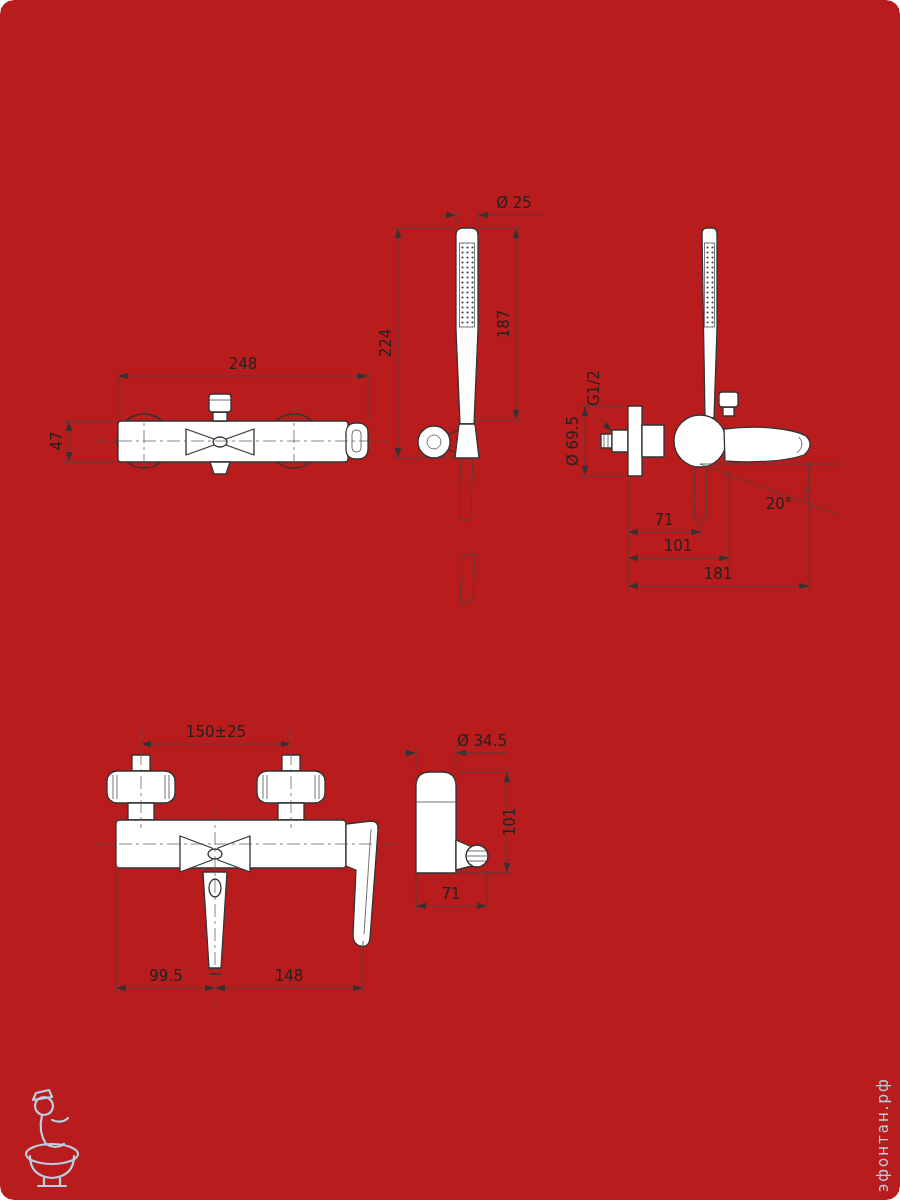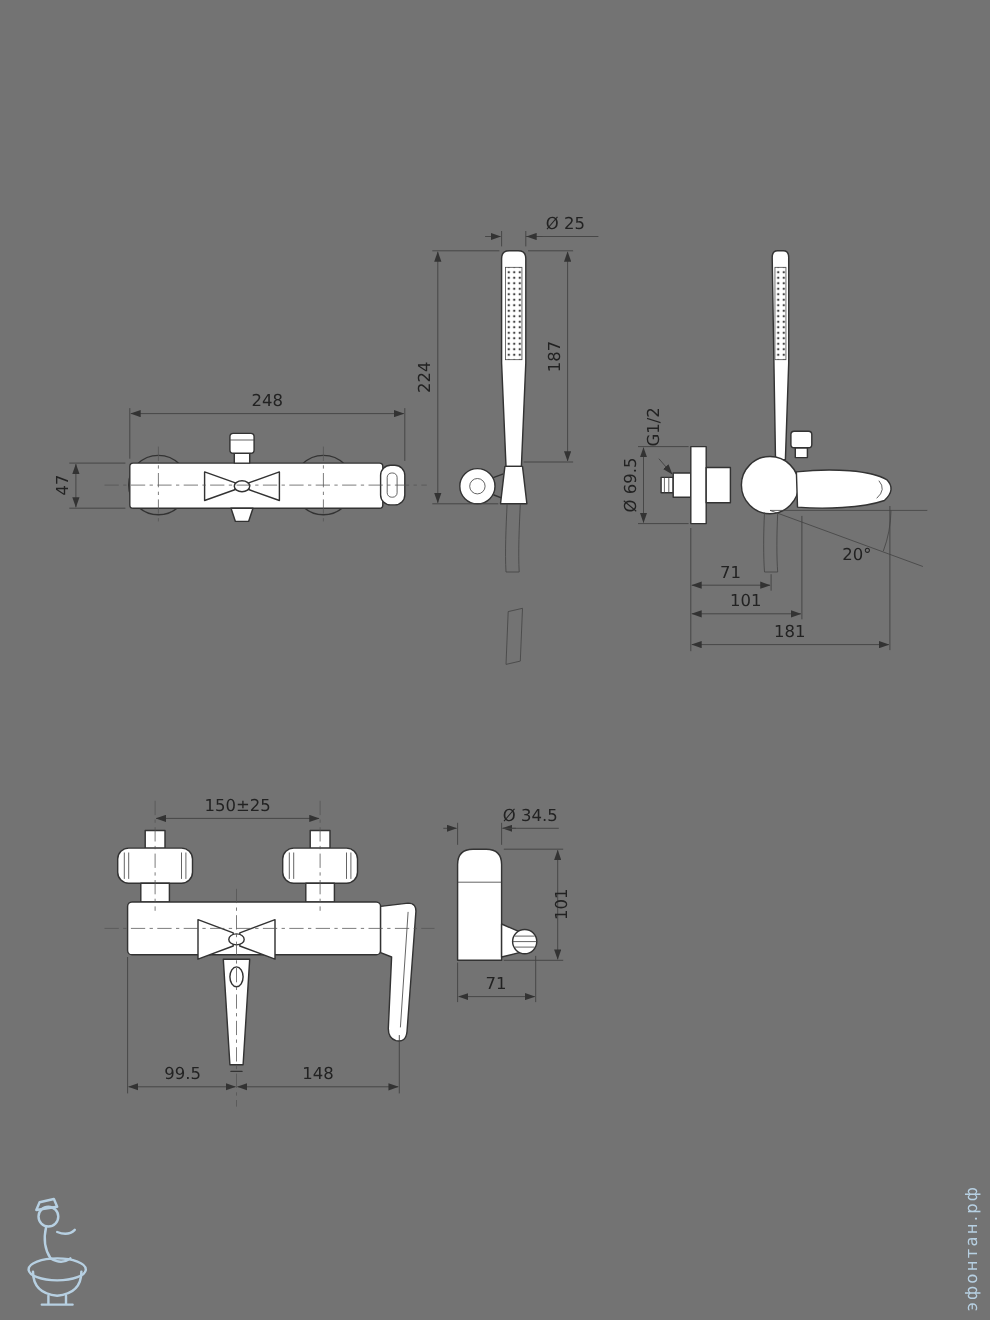--- a/index.html
+++ b/index.html
@@ -1,16 +1,16 @@
 <!DOCTYPE html>
 <html><head>
 <meta charset="utf-8">
 <style>
   html,body{margin:0;padding:0;background:#fff;}
-  .page{width:900px;height:1200px;position:relative;background:#737373;outline:1px solid #e8e8e8;overflow:hidden;}
+  .page{width:900px;height:1200px;position:relative;background:#b91c1c;outline:1px solid #e8e8e8;overflow:hidden;border-radius:14px;}
   svg{display:block;}
   .ln  {stroke:#333;stroke-width:1.3;fill:none;stroke-linejoin:round;stroke-linecap:round;}
   .lnf {stroke:#333;stroke-width:1.3;fill:#fff;stroke-linejoin:round;}
   .thin{stroke:#444;stroke-width:.75;fill:none;}
   .dim {stroke:#444;stroke-width:.85;fill:none;}
   .cl  {stroke:#555;stroke-width:.7;fill:none;stroke-dasharray:13 4 3 4;}
   .dimtext{font-family:"DejaVu Sans","Liberation Sans",sans-serif;font-size:15px;fill:#222;}
   .wm{fill:#b7d0e2;font-family:"DejaVu Sans","Liberation Sans",sans-serif;}
 </style>
 </head>

